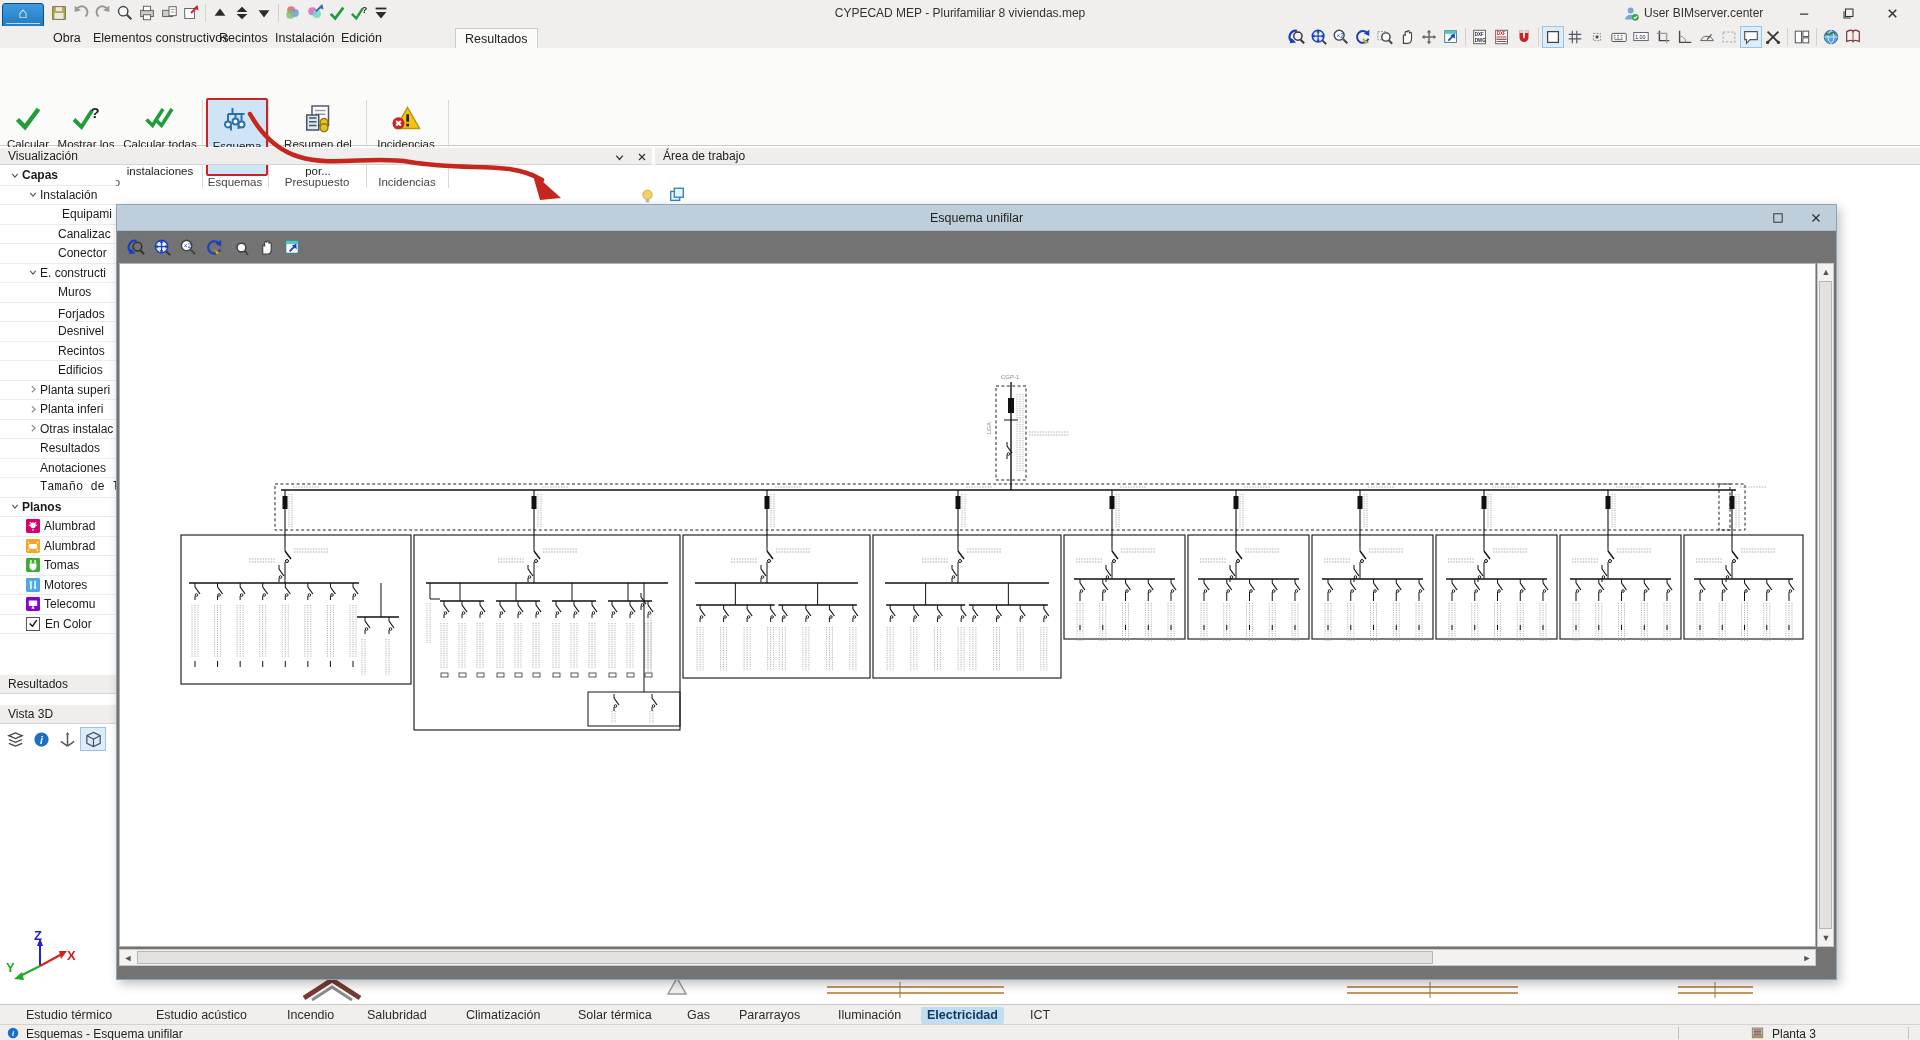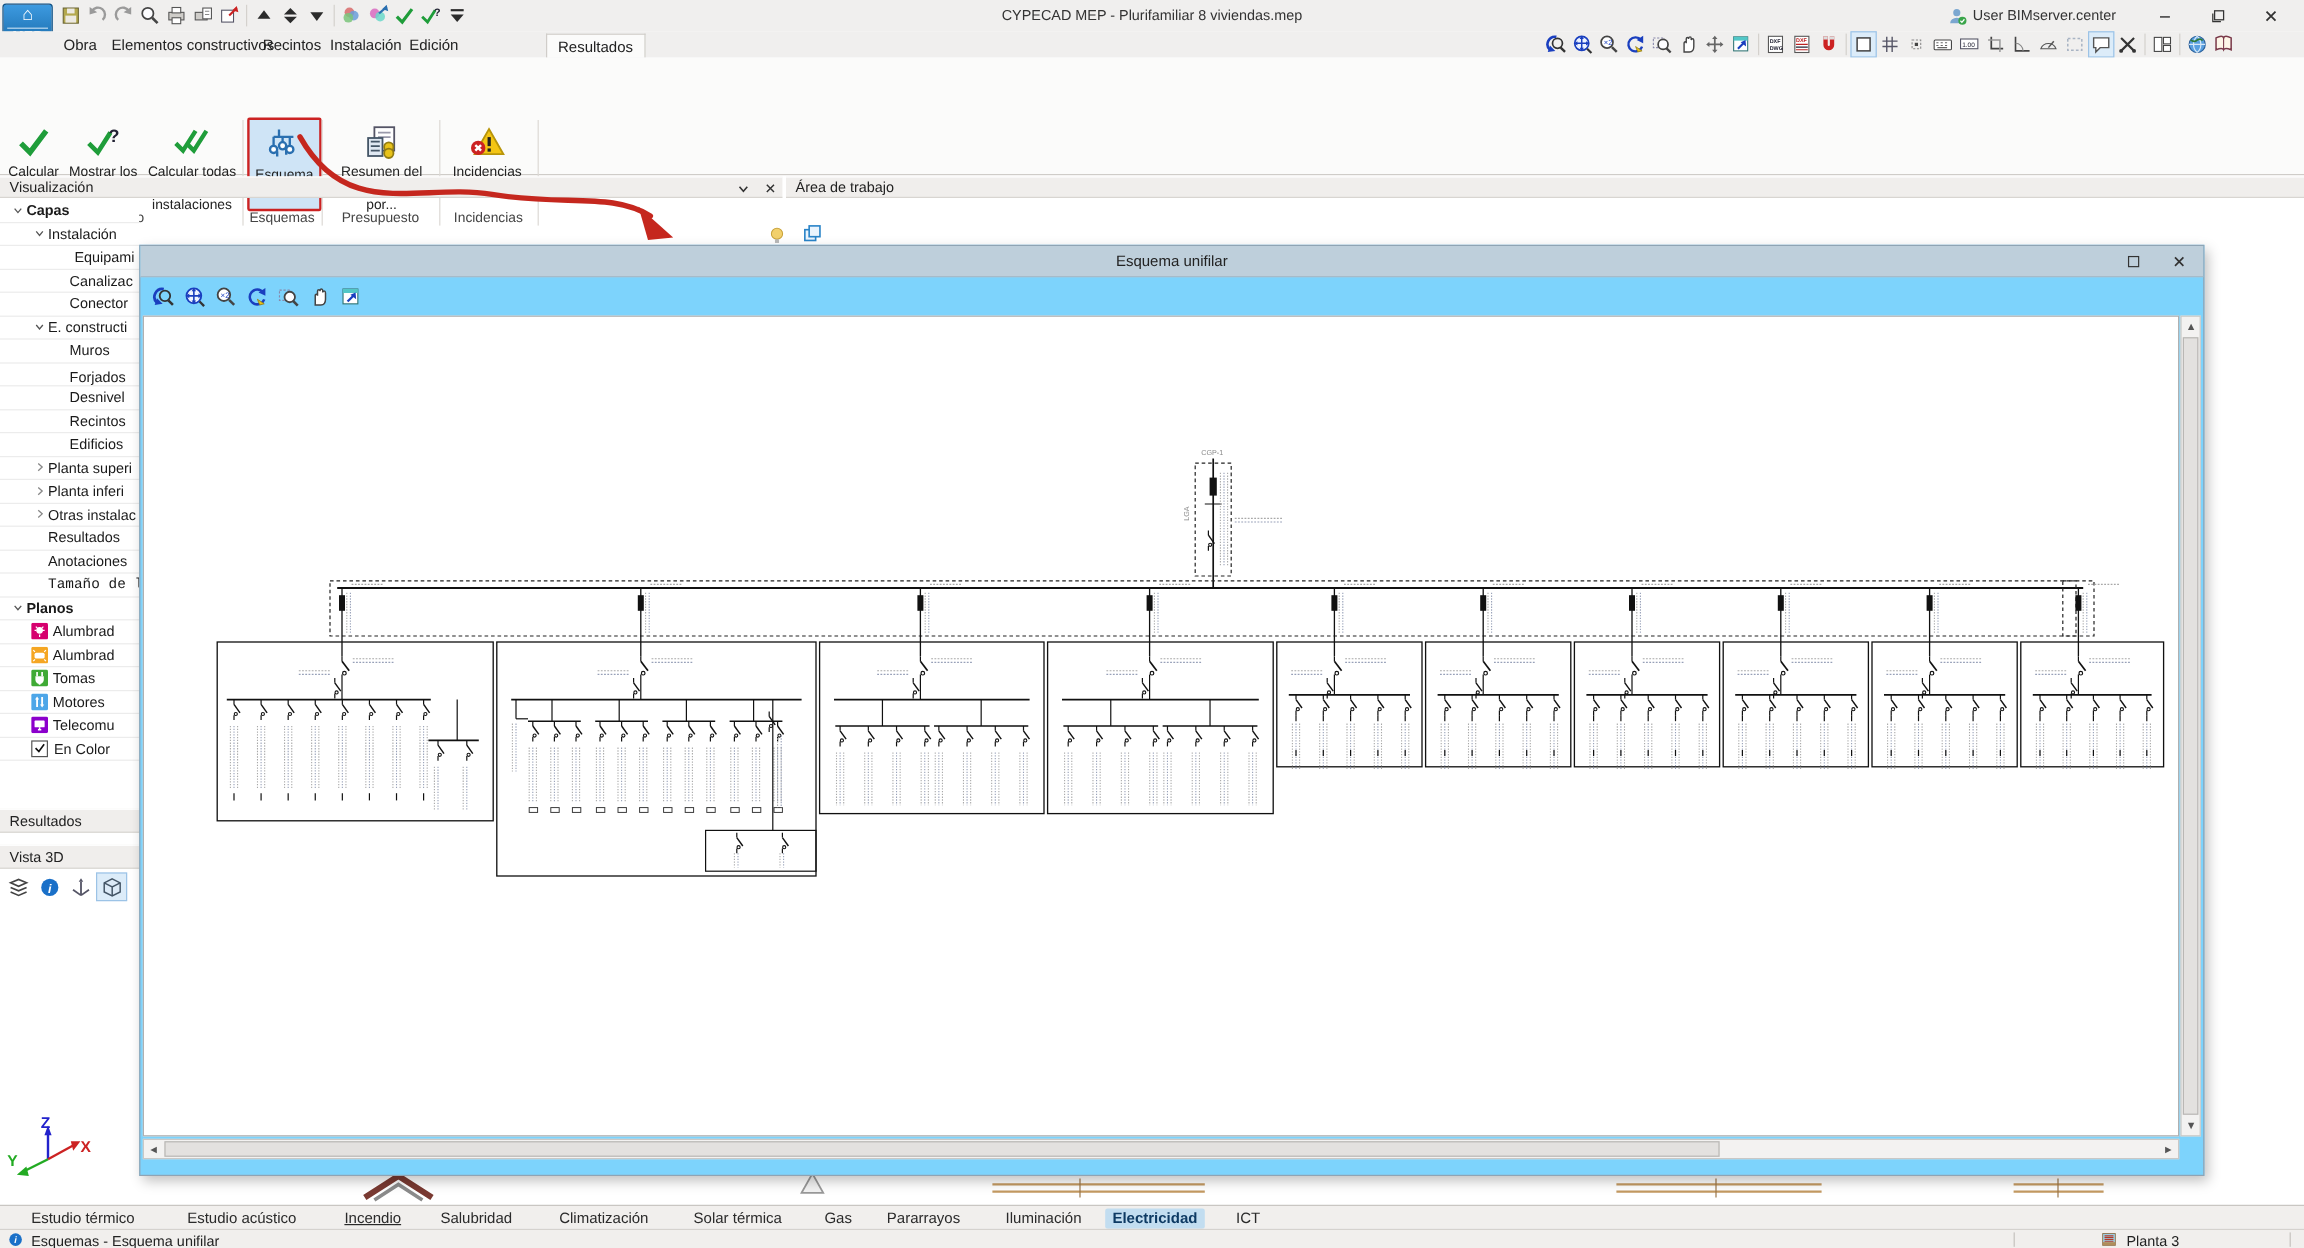--- a/index.html
+++ b/index.html
@@ -32,21 +32,21 @@
         font-size:12px;line-height:17px;padding-left:8px;box-sizing:border-box;}
   .tree{left:0;top:166px;width:116px;height:500px;overflow:hidden;background:#fff;}
   .trow{position:absolute;left:0;width:116px;height:19.5px;border-bottom:1px solid #ececec;box-sizing:border-box;
         display:flex;align-items:center;white-space:nowrap;overflow:hidden;font-size:12px;}
   .trow .lbl{color:#1a1a1a;}
   .trow .lbl.b{font-weight:bold;}
   .chev{width:14px;height:14px;flex:0 0 auto;display:flex;align-items:center;justify-content:center;}
   .pico{width:14px;height:14px;flex:0 0 auto;margin-right:4px;border-radius:2px;display:flex;align-items:center;justify-content:center;}
   .cbx{width:12px;height:12px;border:1px solid #555;background:#fff;margin-right:5px;flex:0 0 auto;display:flex;align-items:center;justify-content:center;}
   
-  .dialog{left:116px;top:204px;width:1721px;height:776px;background:#7dd3fc;border:1px solid #8fa4b4;box-sizing:border-box;
+  .dialog{left:116px;top:204px;width:1721px;height:776px;background:#737373;border:1px solid #8fa4b4;box-sizing:border-box;
           box-shadow:3px 4px 10px rgba(0,0,0,.25);}
   .dlg-title{left:0;top:0;width:100%;height:26px;background:#becfdb;border-bottom:1px solid #a6bbc9;box-sizing:border-box;}
   .dlg-title .t{position:absolute;left:50%;top:6px;transform:translateX(-50%);font-size:12.5px;color:#222;}
   .dlg-btn{position:absolute;top:2px;width:24px;height:21px;display:flex;align-items:center;justify-content:center;color:#333;}
   .dlg-toolbar{left:2px;top:27px;width:1716px;height:30px;display:flex;align-items:center;padding-left:4px;box-sizing:border-box;}
   .dlg-canvas{left:2px;top:58px;width:1697px;height:684px;background:#fff;border:1px solid #b0b0b0;box-sizing:border-box;}
   .sb{background:#f3f2f1;border:1px solid #c9c8c6;box-sizing:border-box;}
   .sb-thumb{position:absolute;background:#e3e1df;border:1px solid #b9b7b4;box-sizing:border-box;}
   .sb-arrow{position:absolute;width:16px;height:16px;display:flex;align-items:center;justify-content:center;color:#555;font-size:9px;}
   
@@ -1642,21 +1642,21 @@
   </div>
 
   <svg class="abs" width="460" height="160" style="left:180px;top:80px;pointer-events:none;">
     <path d="M 70 34 C 110 105, 170 72, 230 82 C 290 92, 330 80, 362 100" fill="none" stroke="#c5271e" stroke-width="4.5" stroke-linecap="round"></path>
     <path d="M 352 92 L 381 118 L 360 120 Z" fill="#c5271e"></path>
   </svg>
 
   <div class="abs bottombar" id="btabs">
       <div class="btab" style="left: 20px;">Estudio térmico</div>
       <div class="btab" style="left: 150px;">Estudio acústico</div>
-      <div class="btab" style="left: 281px; text-decoration: underline;">Incendio</div>
+      <div class="btab" style="left: 281px;">Incendio</div>
       <div class="btab" style="left: 361px;">Salubridad</div>
       <div class="btab" style="left: 460px;">Climatización</div>
       <div class="btab" style="left: 572px;">Solar térmica</div>
       <div class="btab" style="left: 681px;">Gas</div>
       <div class="btab" style="left: 733px;">Pararrayos</div>
       <div class="btab" style="left: 832px;">Iluminación</div>
       <div class="btab active" style="left: 921px;">Electricidad</div>
       <div class="btab" style="left: 1024px;">ICT</div>
     </div>
 

